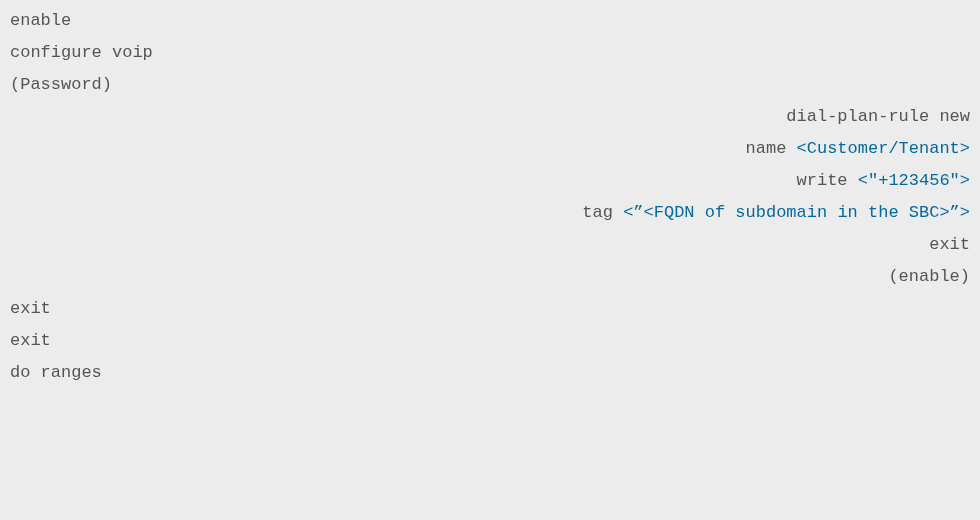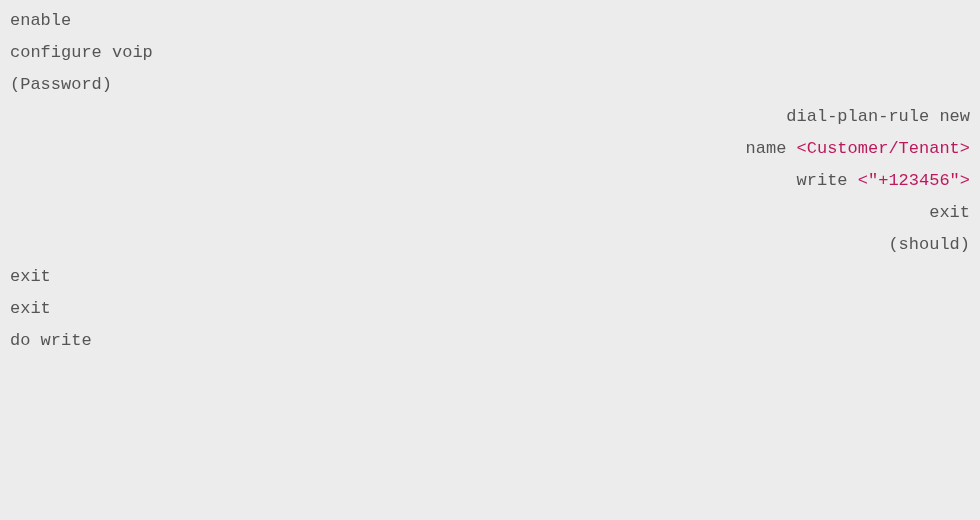--- a/index.html
+++ b/index.html
@@ -22,31 +22,32 @@
       white-space: pre;
     }
     .indent {
       padding-left: 4ch;
       text-align: right;
     }
     .green {
       color: #2e8b2e;
     }
     .red {
-      color: #be185d;
+      color: #0369a1;
     }
   </style>
 </head>
 <body>
 
 <div class="codeblock">
   <div class="line">enable</div>
   <div class="line">configure voip</div>
   <div class="line">(Password)</div>
   <div class="line indent">dial-plan-rule new</div>
   <div class="line indent"><span>name </span><span class="red">&lt;Customer/Tenant&gt;</span></div>
   <div class="line indent"><span>write </span><span class="red">&lt;"+123456"&gt;</span></div>
+  <div class="line indent"><span>tag </span><span class="red">&lt;”&lt;FQDN of subdomain in the SBC&gt;”&gt;</span></div>
   <div class="line indent">exit</div>
-  <div class="line indent">(should)</div>
+  <div class="line indent">(enable)</div>
   <div class="line">exit</div>
   <div class="line">exit</div>
-  <div class="line">do write</div>
+  <div class="line">do ranges</div>
 </div>
 
 </body></html>

